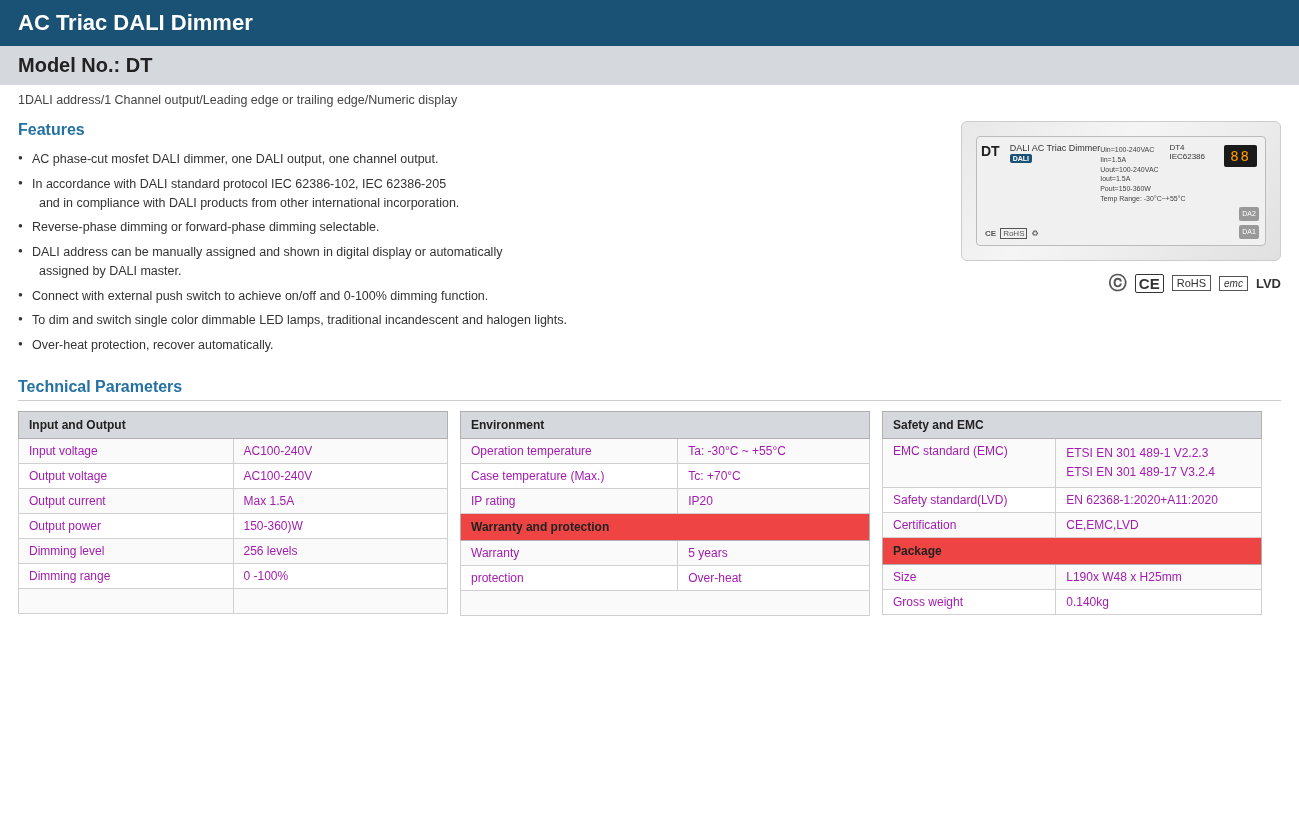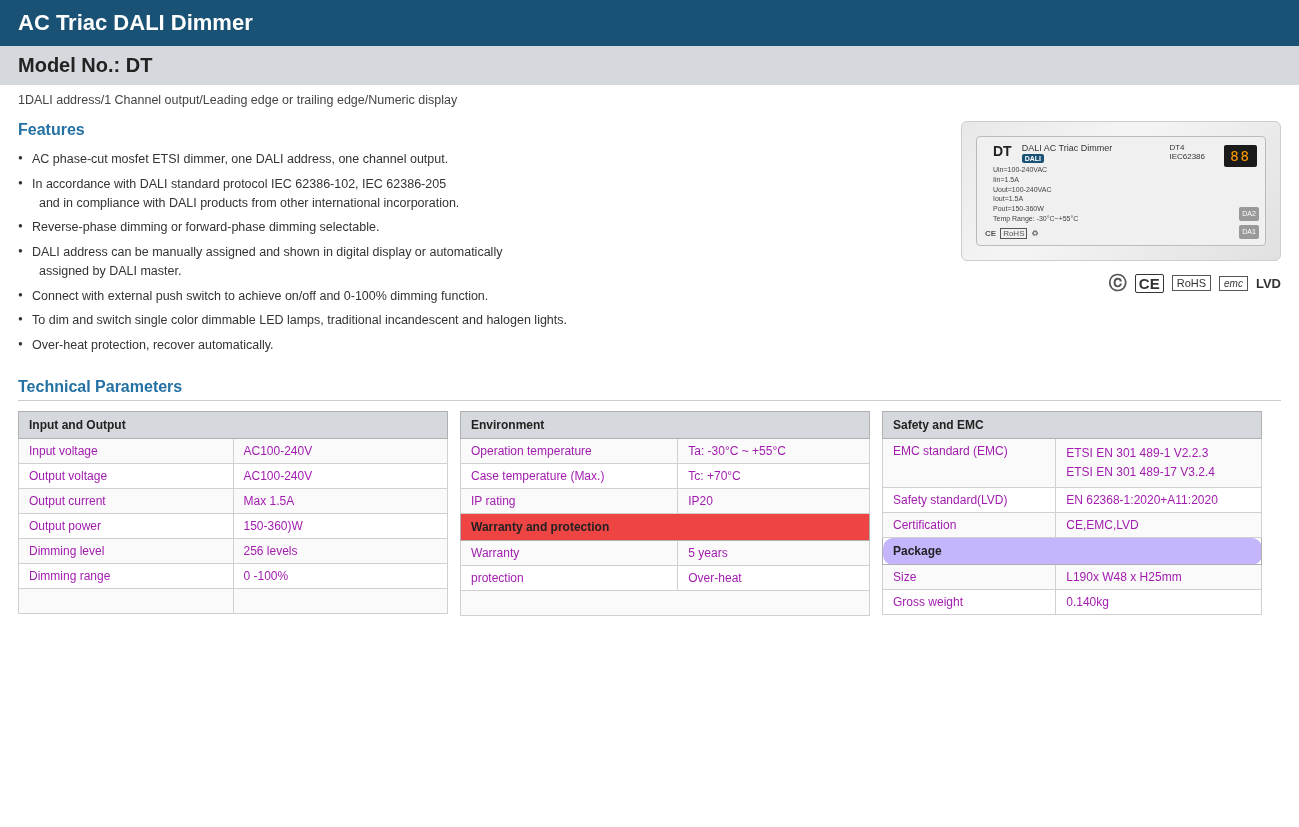--- a/index.html
+++ b/index.html
@@ -108,22 +108,22 @@
     }
 
     .product-image-inner {
       width: 290px;
       height: 110px;
       background: #f0f0f0;
       border: 1px solid #bbb;
       border-radius: 4px;
       position: relative;
       display: flex;
-      flex-direction: column;
-      padding: 6px 16px;
+      flex-direction: row;
+      padding: 6px 4px;
     }
 
     .product-label-row {
       display: flex;
       align-items: flex-start;
       font-size: 9px;
       gap: 4px;
     }
 
     .product-dt {
@@ -285,21 +285,21 @@
   <div class="model-bar">
     <h2>Model No.: DT</h2>
   </div>
 
   <div class="subtitle">1DALI address/1 Channel output/Leading edge or trailing edge/Numeric display</div>
 
   <div class="features-section">
     <div class="features-left">
       <div class="section-title">Features</div>
       <ul class="features-list">
-        <li>AC phase-cut mosfet ETSI dimmer, one DALI address, one channel output.</li>
+        <li>AC phase-cut mosfet DALI dimmer, one DALI output, one channel output.</li>
         <li>In accordance with DALI standard protocol IEC 62386-102, IEC 62386-205<br>&nbsp;&nbsp;and in compliance with DALI products from other international incorporation.</li>
         <li>Reverse-phase dimming or forward-phase dimming selectable.</li>
         <li>DALI address can be manually assigned and shown in digital display or automatically<br>&nbsp;&nbsp;assigned by DALI master.</li>
         <li>Connect with external push switch to achieve on/off and 0-100% dimming function.</li>
         <li>To dim and switch single color dimmable LED lamps, traditional incandescent and halogen lights.</li>
         <li>Over-heat protection, recover automatically.</li>
       </ul>
     </div>
 
     <div class="features-right">
@@ -449,21 +449,21 @@
           </tr>
           <tr>
             <td class="col-label3">Safety standard(LVD)</td>
             <td class="col-value3">EN 62368-1:2020+A11:2020</td>
           </tr>
           <tr>
             <td class="col-label3">Certification</td>
             <td class="col-value3">CE,EMC,LVD</td>
           </tr>
           <tr>
-            <th colspan="2" style="background:#c4b5fd; text-align:left; padding:6px 10px; font-weight:bold; font-size:12px;border-radius:10px;">Package</th>
+            <th colspan="2" style="background:#ef4444; text-align:left; padding:6px 10px; font-weight:bold; font-size:12px;">Package</th>
           </tr>
           <tr>
             <td class="col-label3">Size</td>
             <td class="col-value3">L190x W48 x H25mm</td>
           </tr>
           <tr>
             <td class="col-label3">Gross weight</td>
             <td class="col-value3">0.140kg</td>
           </tr>
         </tbody>

